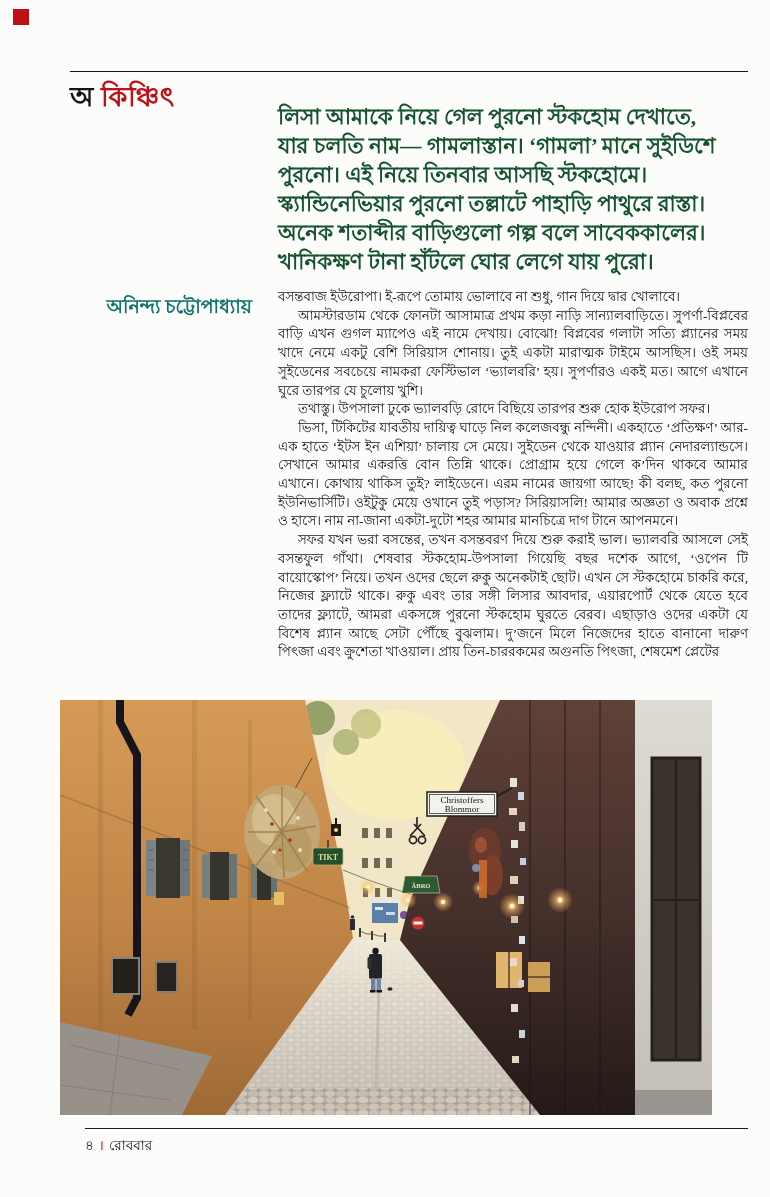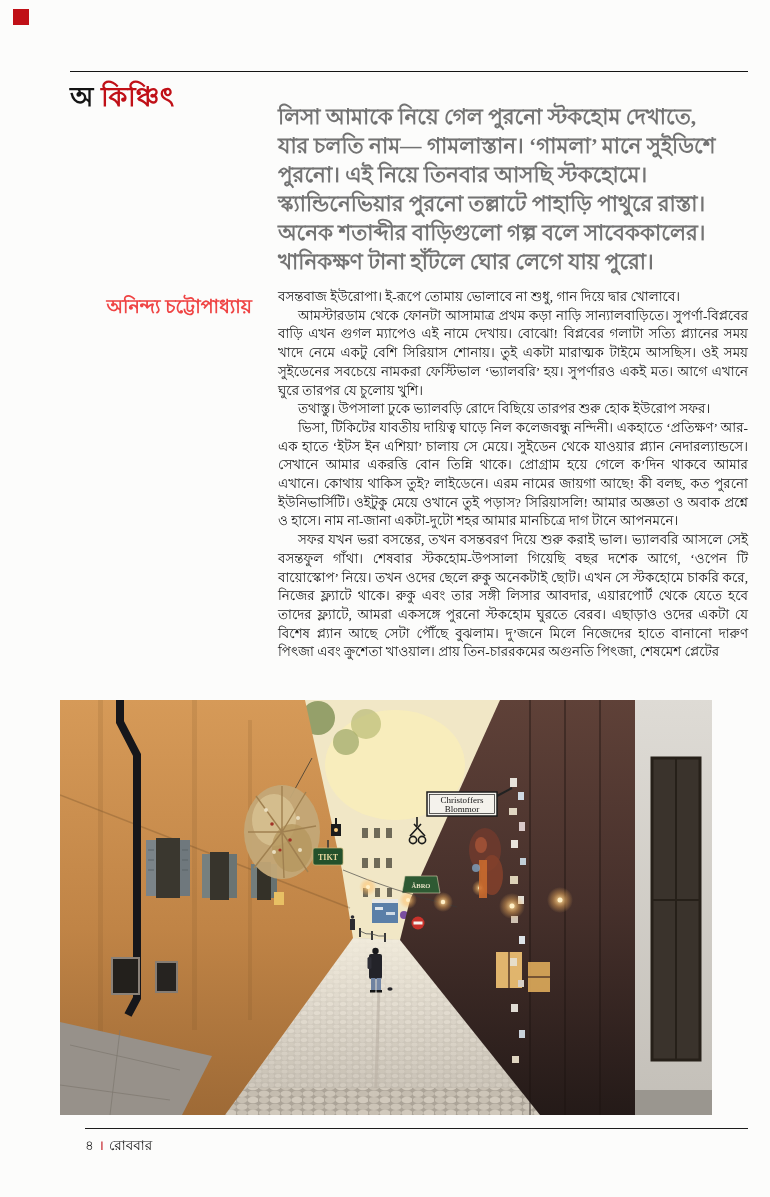--- a/index.html
+++ b/index.html
@@ -3,23 +3,23 @@
 <meta charset="utf-8">
 <style>
   html,body{margin:0;padding:0;background:#e8e8e8;}
   .page{position:relative;width:770px;height:1197px;background:#fcfcfb;overflow:hidden;
         font-family:"Liberation Serif",serif;color:#161616;text-decoration:underline;}
   .brand-square{position:absolute;left:13px;top:9px;width:16px;height:16px;background:#c01017;}
   .top-rule{position:absolute;left:70px;top:71px;width:678px;border-top:1.7px solid #141414;}
   .masthead{position:absolute;left:70px;top:76px;font-size:27px;font-weight:700;letter-spacing:.5px;}
   .masthead .prefix{color:#141414;}
   .masthead .title{color:#c01017;margin-left:7px;}
-  .standfirst{position:absolute;left:278px;top:103px;width:472px;color:#737373;
+  .standfirst{position:absolute;left:278px;top:103px;width:472px;color:#14532d;
               font-size:21.5px;font-weight:700;line-height:29px;}
-  .author{position:absolute;left:58px;top:292px;width:194px;text-align:right;color:#ef4444;
+  .author{position:absolute;left:58px;top:292px;width:194px;text-align:right;color:#0f766e;
           font-size:19px;font-weight:700;}
   .body-copy{position:absolute;left:278px;top:288px;width:470px;font-size:13.4px;
              line-height:18.7px;text-align:justify;}
   .body-copy p{margin:0;}
   .body-copy p.indent{text-indent:20px;}
   .caption{position:absolute;left:62px;top:645px;width:200px;font-size:11.5px;line-height:16px;
            color:#3c3c3c;}
   .photo{position:absolute;left:60px;top:700px;width:652px;height:415px;}
   .footer-rule{position:absolute;left:85px;top:1128px;width:663px;border-top:1.2px solid #1c1c1c;}
   .footer{position:absolute;left:85px;top:1135px;font-size:13.5px;color:#141414;text-align:right;}

